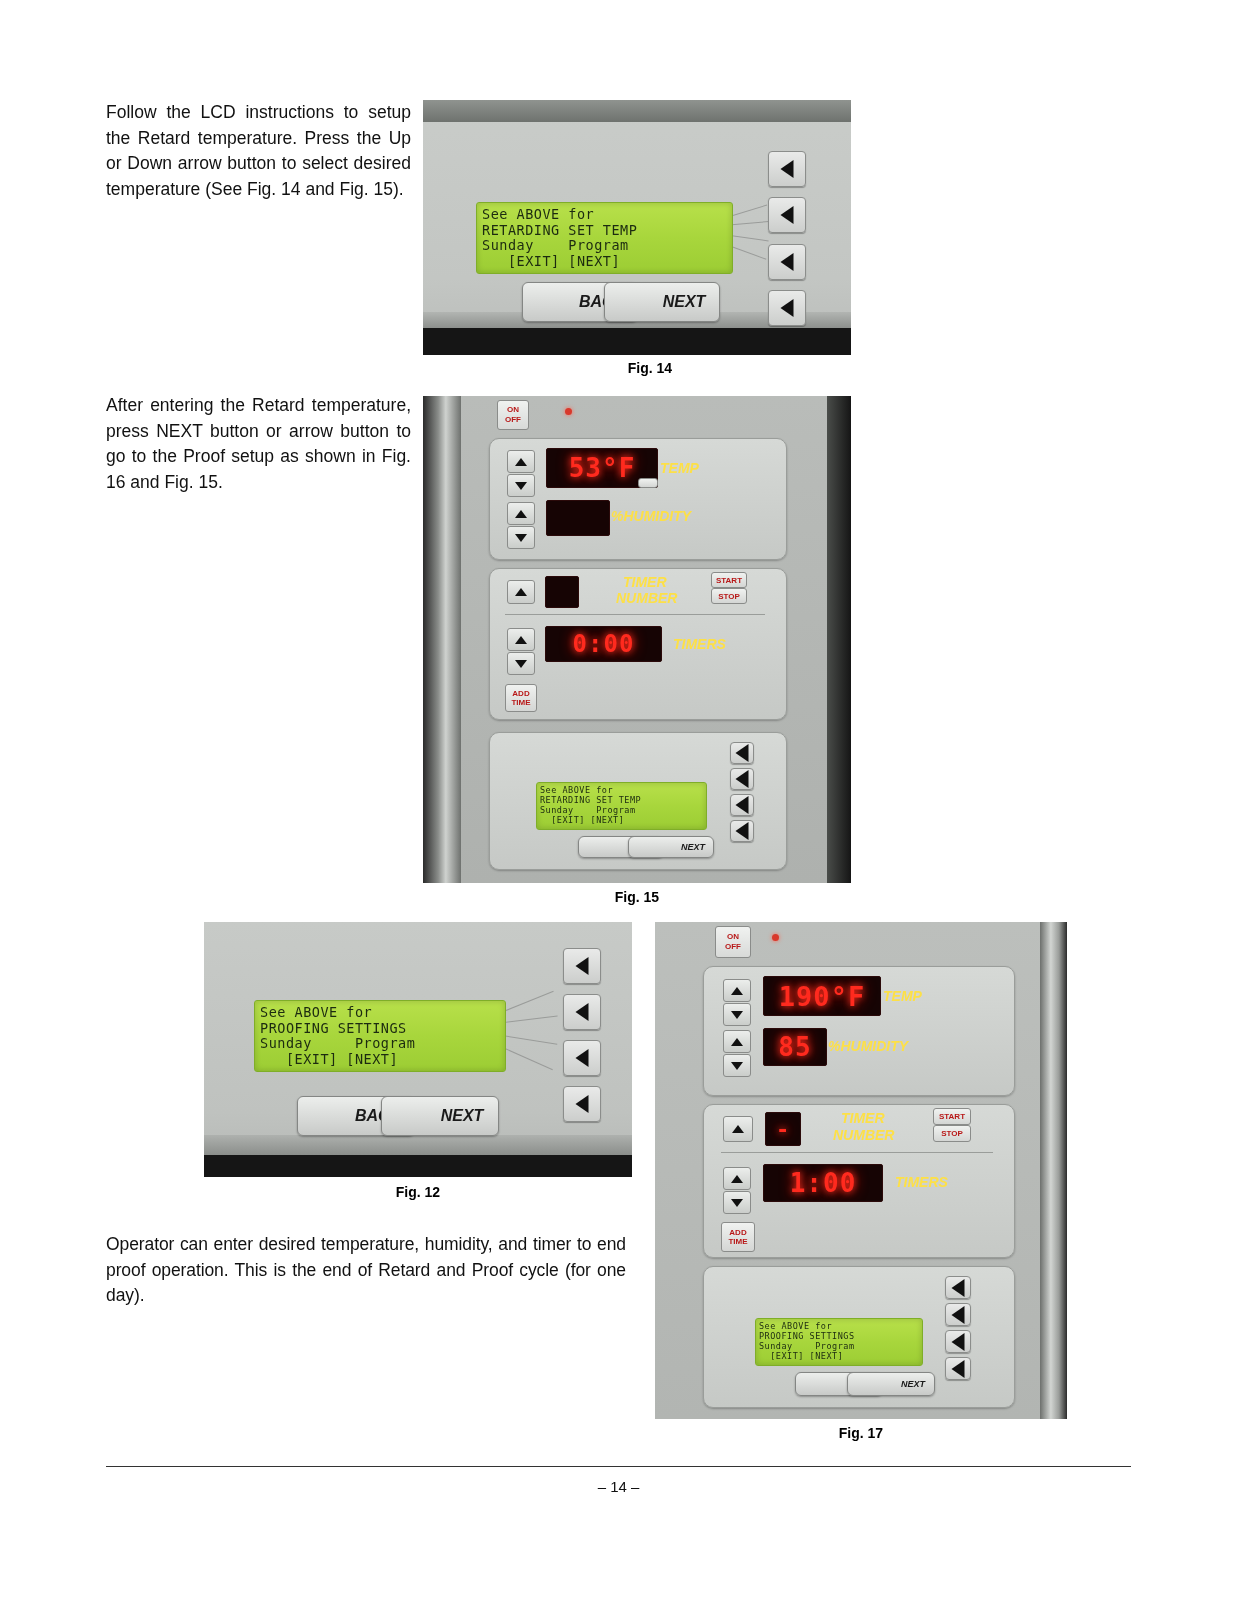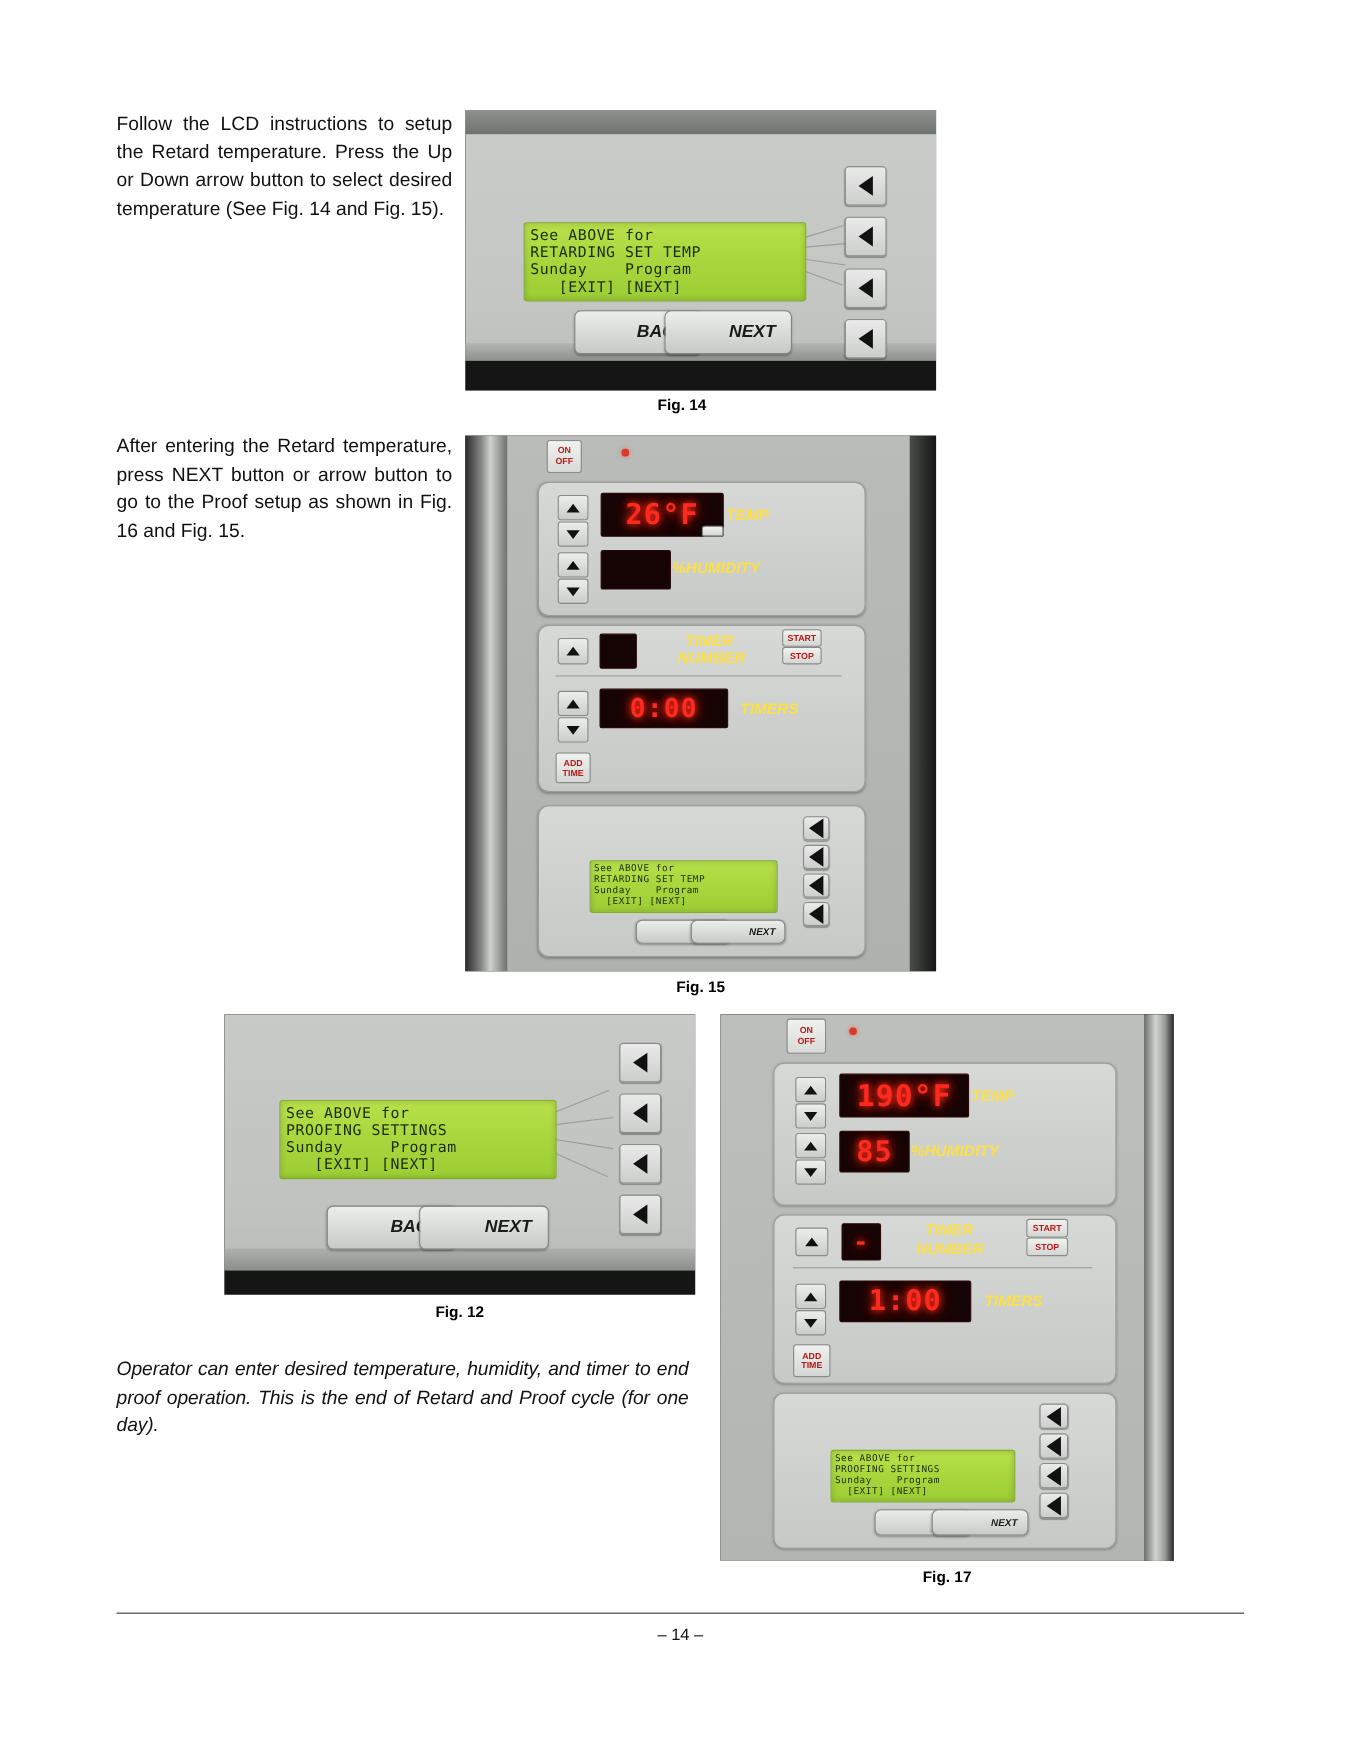--- a/index.html
+++ b/index.html
@@ -25,21 +25,21 @@
   
   .para {
     position: absolute;
     font-size: 17.5px;
     line-height: 25.5px;
     color: #111;
     text-align: justify;
   }
   #para1 { left: 106px; top: 100px; width: 305px; }
   #para2 { left: 106px; top: 393px; width: 305px; }
-  #para3 { left: 106px; top: 1232px; width: 520px; letter-spacing: -0.1px; font-style: italic; }
+  #para3 { left: 106px; top: 1232px; width: 520px; letter-spacing: -0.1px; }
 
   .fig-caption {
     position: absolute;
     font-size: 14px;
     font-weight: bold;
     text-align: center;
     color: #000;
   }
 
   
@@ -269,42 +269,42 @@
     </div>
 
     <div class="arrow-btn a1"></div>
     <div class="arrow-btn a2"></div>
     <div class="arrow-btn a3"></div>
     <div class="arrow-btn a4"></div>
 
     <div class="pill-btn b-back">BACK</div>
     <div class="pill-btn b-next">NEXT</div>
   </div>
-  <div class="fig-caption" style="left:406px; top:360px; width:428px;">Fig. 14</div>
+  <div class="fig-caption" style="left:436px; top:360px; width:428px;">Fig. 14</div>
 
   <div class="para" id="para2">After entering the Retard temperature, press NEXT button or arrow button to go to the Proof setup as shown in Fig. 16 and Fig. 15.</div>
 
   <div class="fig" id="fig15">
     <div class="metal-left"></div>
     <div class="body"></div>
     <div class="right-dark"></div>
 
     <div class="onoff" style="left:74px; top:4px; width:30px; height:28px;">
       <span>ON</span>
       <span>OFF</span>
     </div>
     <div class="dot-red" style="left:142px; top:12px;"></div>
 
     <div class="module" style="left:66px; top:42px; width:296px; height:120px;"></div>
 
     <div class="updown" style="left:84px; top:54px;">
       <div class="ub"></div>
       <div class="db"></div>
     </div>
-    <div class="led" style="left:123px; top:52px; width:110px; height:38px; font-size:26px;">26°F</div>
+    <div class="led" style="left:123px; top:52px; width:110px; height:38px; font-size:26px;">53°F</div>
     <div class="lbl" style="left:237px; top:64px; font-size:14px;">TEMP</div>
     <div class="smallbtn" style="left:215px; top:82px; width:18px; height:8px; font-size:6px;"></div>
 
     <div class="updown" style="left:84px; top:106px;">
       <div class="ub"></div>
       <div class="db"></div>
     </div>
     <div class="led" style="left:123px; top:104px; width:62px; height:34px; font-size:24px;"></div>
     <div class="lbl" style="left:188px; top:112px; font-size:14px;">%HUMIDITY</div>
 

